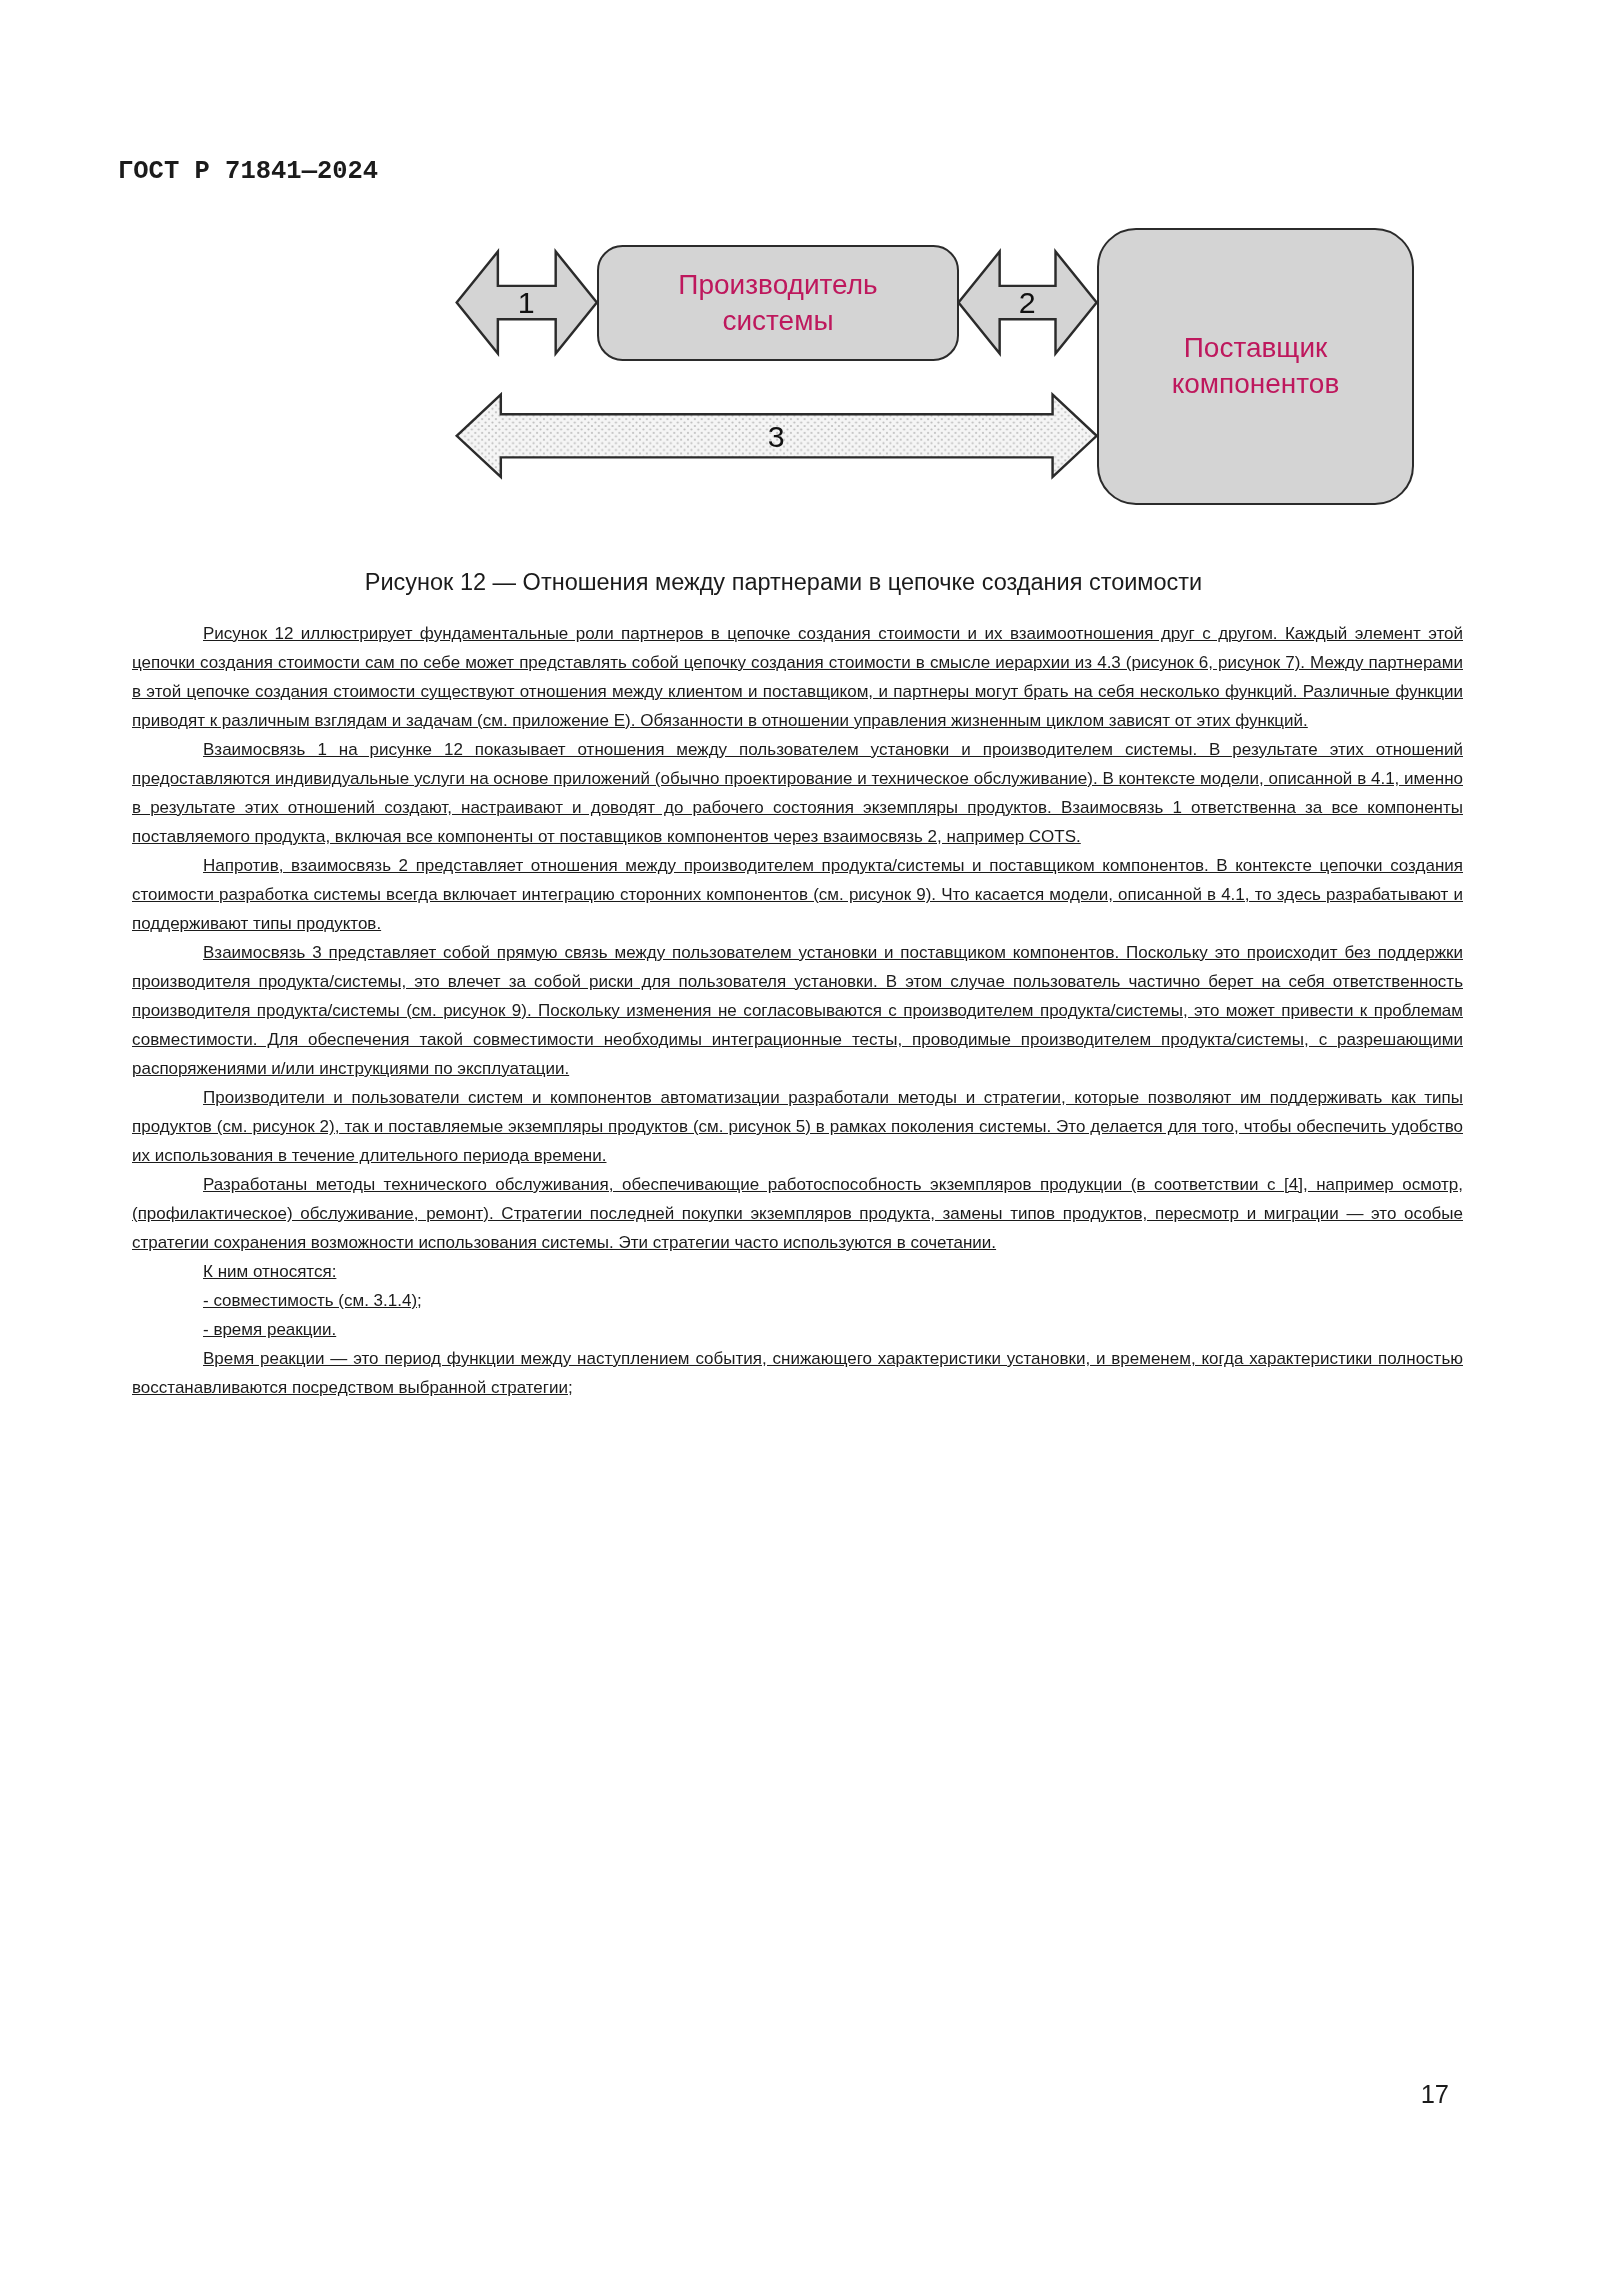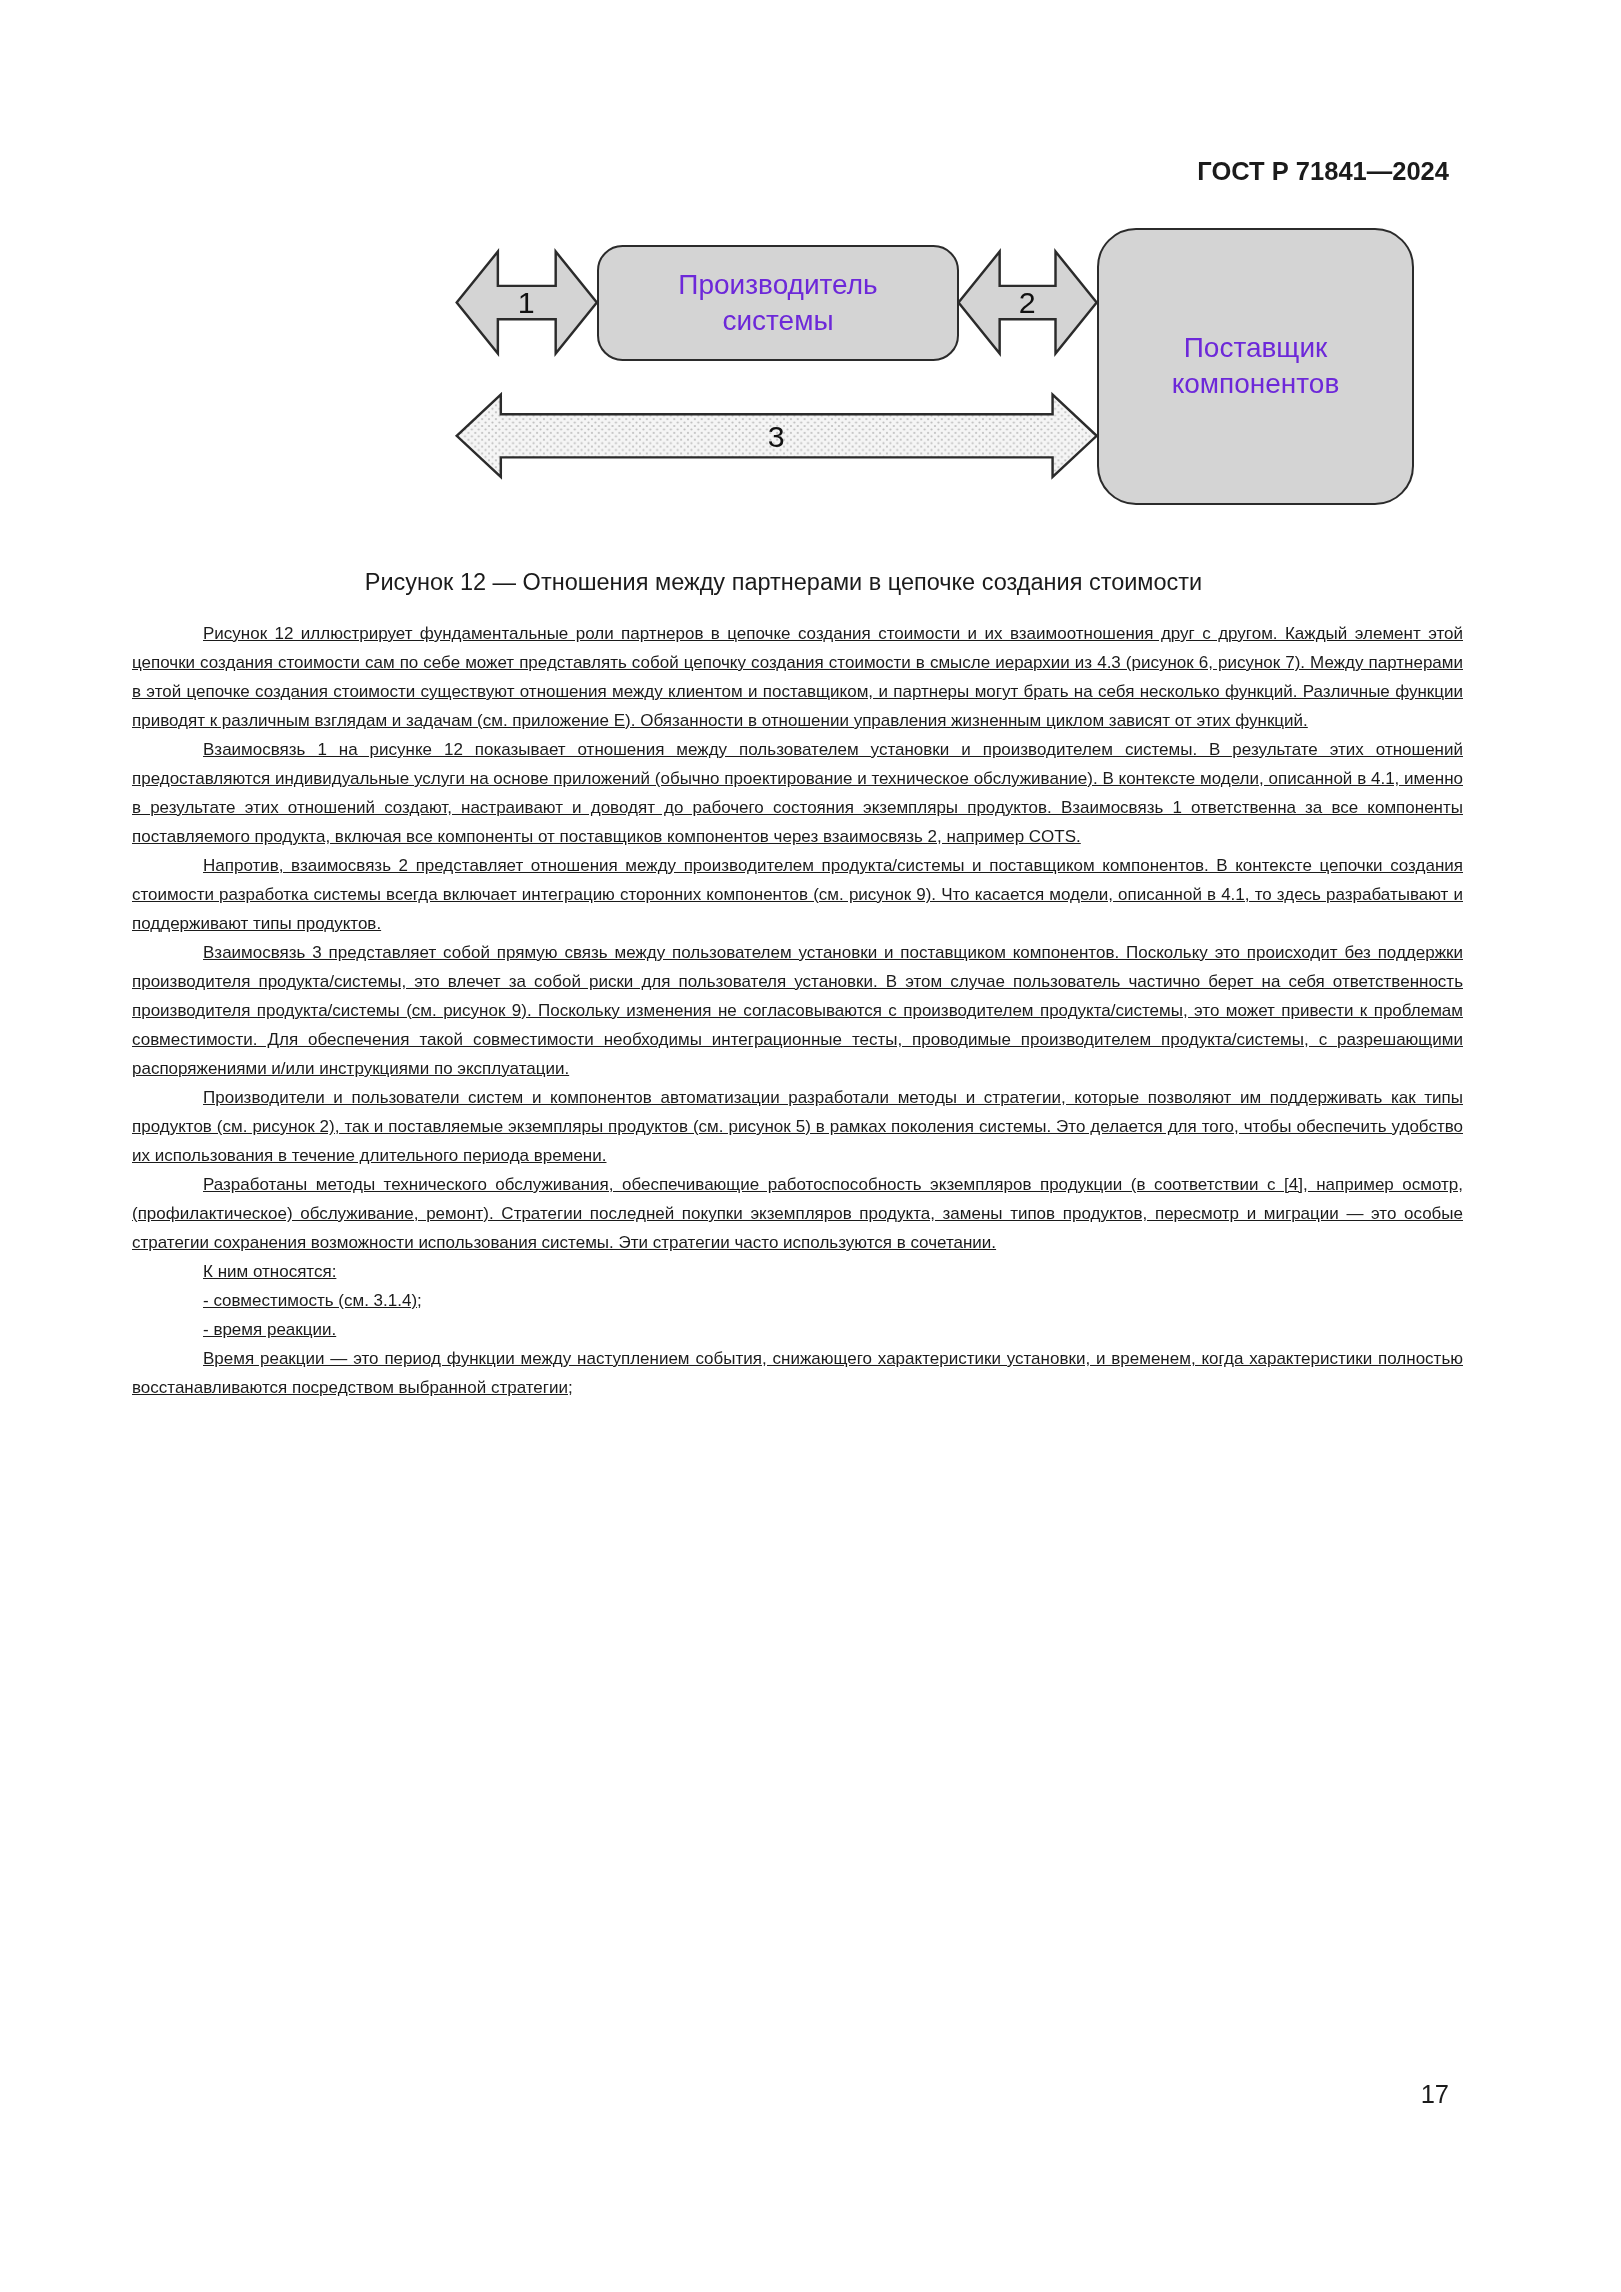--- a/index.html
+++ b/index.html
@@ -9,23 +9,24 @@
     width:1621px;
     height:2293px;
     background:#ffffff;
     font-family:"Liberation Sans", sans-serif;
     color:#1b1b1b;
     overflow:hidden;
   }
   .doc-header {
     position:absolute;
     top:157px; left:118px; width:1331px;
-    text-align:right;
+    text-align:left;
     font-weight:bold;
     font-size:25.5px;
+    font-family:Liberation Mono, monospace;
   }
   .figure {
     position:absolute;
     top:225px; left:0;
     width:1621px; height:304px;
   }
   .figure svg.arrows {
     position:absolute; left:0; top:0;
     width:1621px; height:304px;
   }
@@ -33,21 +34,21 @@
     position:absolute;
     background:#d4d4d4;
     border:2.9px solid #2b2b2b;
     display:flex;
     align-items:center;
     justify-content:center;
     text-align:center;
     font-size:28px;
     line-height:36px;
     white-space:pre-line;
-    color:#6d28d9;
+    color:#be185d;
   }
   .box-left  { left:140px;  top:9.8px; width:317px; height:277px; border-radius:39px; }
   .box-mid   { left:597px;  top:19.6px; width:362px; height:116px; border-radius:25.5px; }
   .box-right { left:1097px; top:2.9px;  width:317px; height:277px; border-radius:39px; }
   .arrow-shape { fill:#d4d4d4; stroke:#2b2b2b; stroke-width:2.5; }
   .arrow-shape-hatch { fill:url(#dotfill); stroke:#2b2b2b; stroke-width:2.5; }
   .arrow-label { font-family:"Liberation Sans", sans-serif; font-size:31px; fill:#111; text-anchor:middle; }
   .caption {
     position:absolute;
     top:569px; left:118px; width:1331px;

